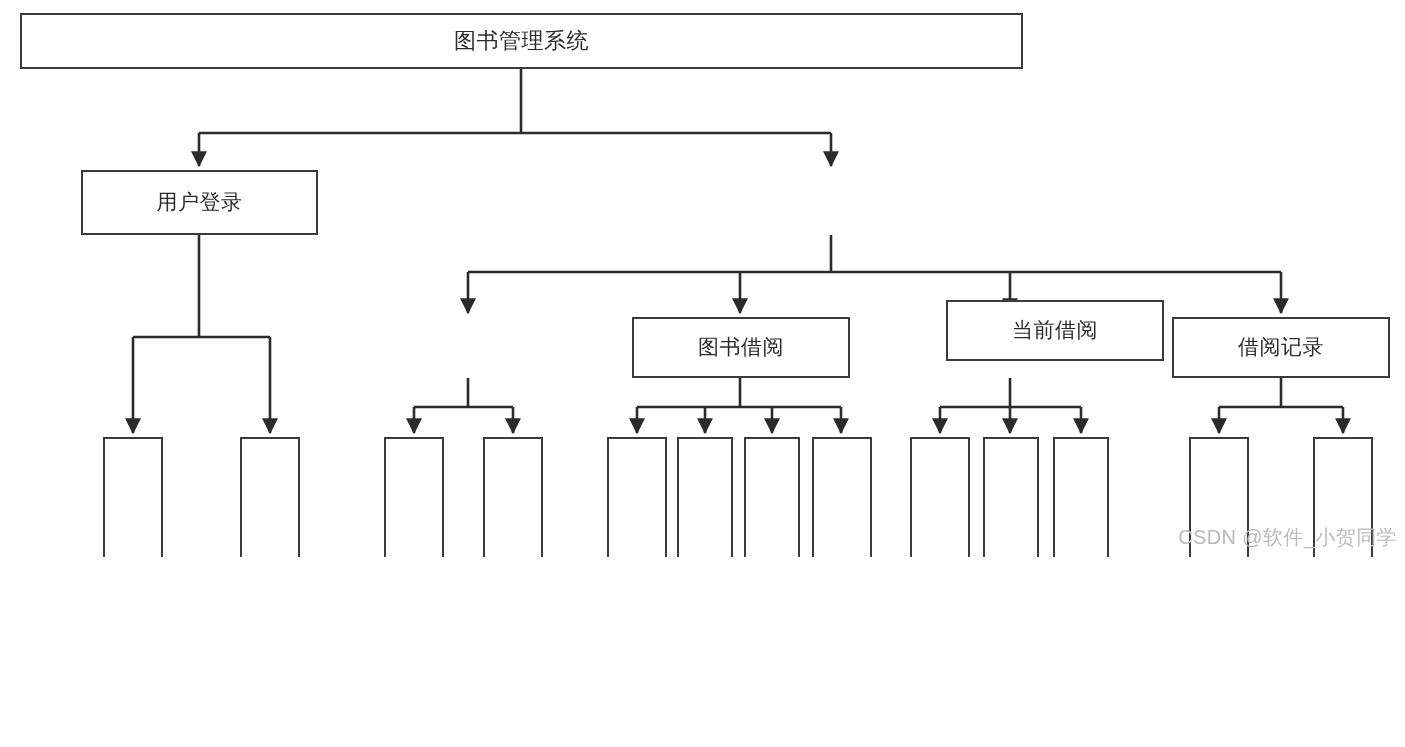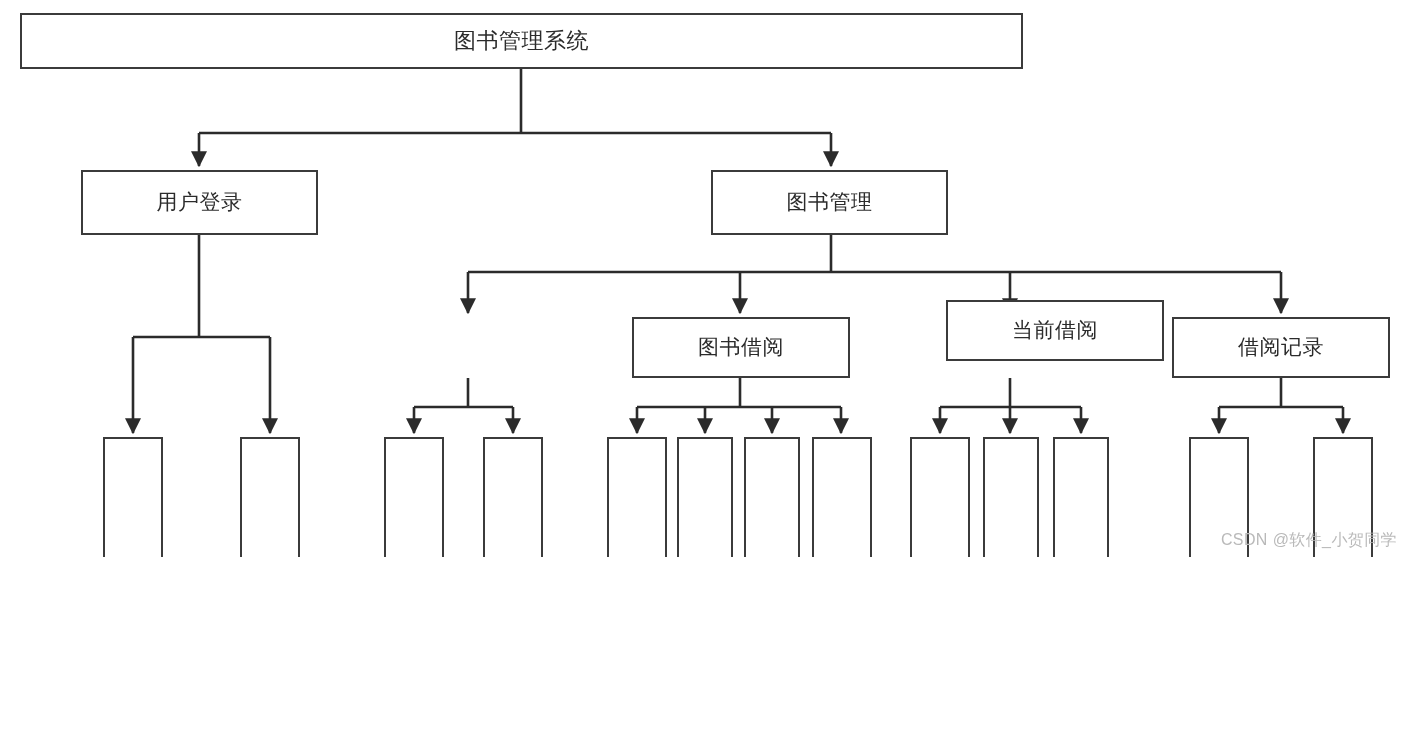--- a/index.html
+++ b/index.html
@@ -57,21 +57,21 @@
     text-orientation: upright;
     font-size: 21px;
     line-height: 1.05;
     letter-spacing: 3px;
     white-space: nowrap;
   }
   #watermark {
     position: absolute;
     right: 8px;
     bottom: 6px;
-    font-size: 16px;
+    font-size: 20px;
     color: #b9b9b9;
     letter-spacing: 0.4px;
     white-space: nowrap;
     user-select: none;
   }
 </style>
 </head>
 <body>
 
 <div id="canvas">
@@ -126,23 +126,20 @@
     </g>
   </svg>
 
   <div class="node h root" style="left:20px; top:13px; width:1003px; height:56px;">
     <span class="lbl">图书管理系统</span>
   </div>
 
   <div class="node h" style="left:81px; top:170px; width:237px; height:65px;">
     <span class="lbl">用户登录</span>
   </div>
-  <div class="node h" style="left:711px; top:170px; width:237px; height:65px;">
-    <span class="lbl">图书管理</span>
-  </div>
 
   <div class="node h" style="left:632px; top:317px; width:218px; height:61px;">
     <span class="lbl">图书借阅</span>
   </div>
   <div class="node h" style="left:902px; top:300px; width:218px; height:61px;margin-left:44px;">
     <span class="lbl">当前借阅</span>
   </div>
   <div class="node h" style="left:1172px; top:317px; width:218px; height:61px;font-family:Liberation Serif, serif;">
     <span class="lbl">借阅记录</span>
   </div>

